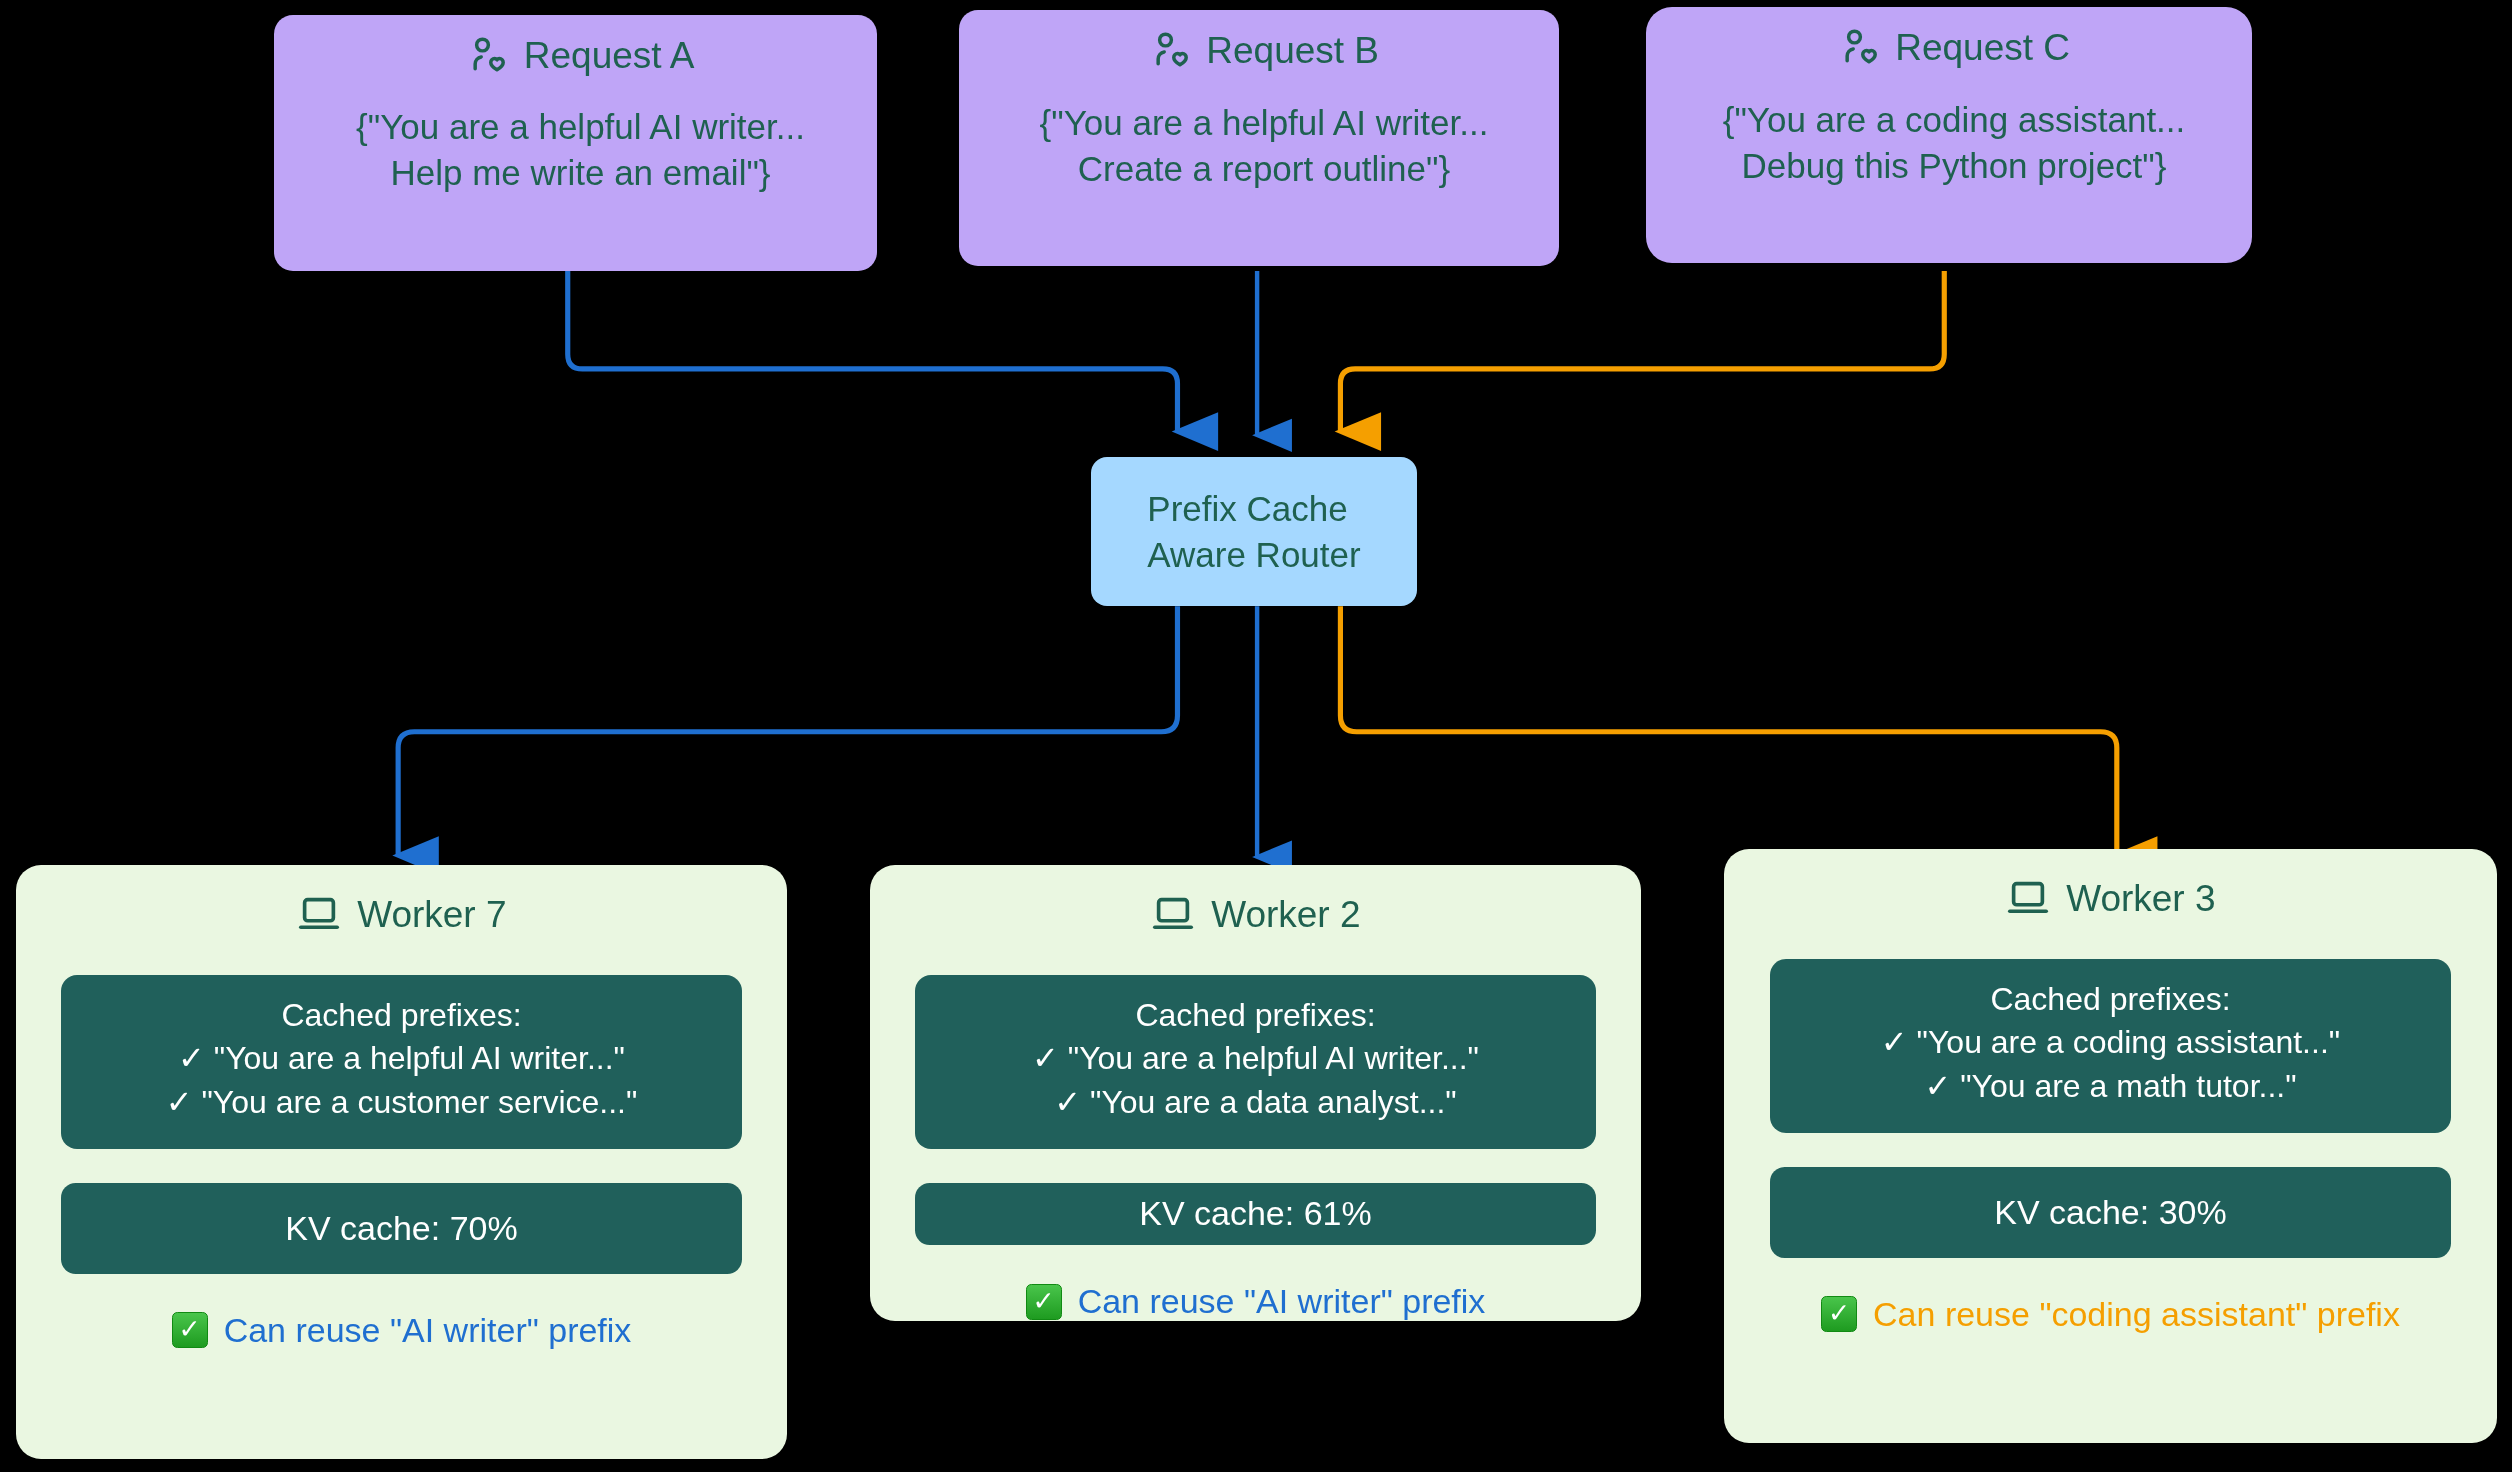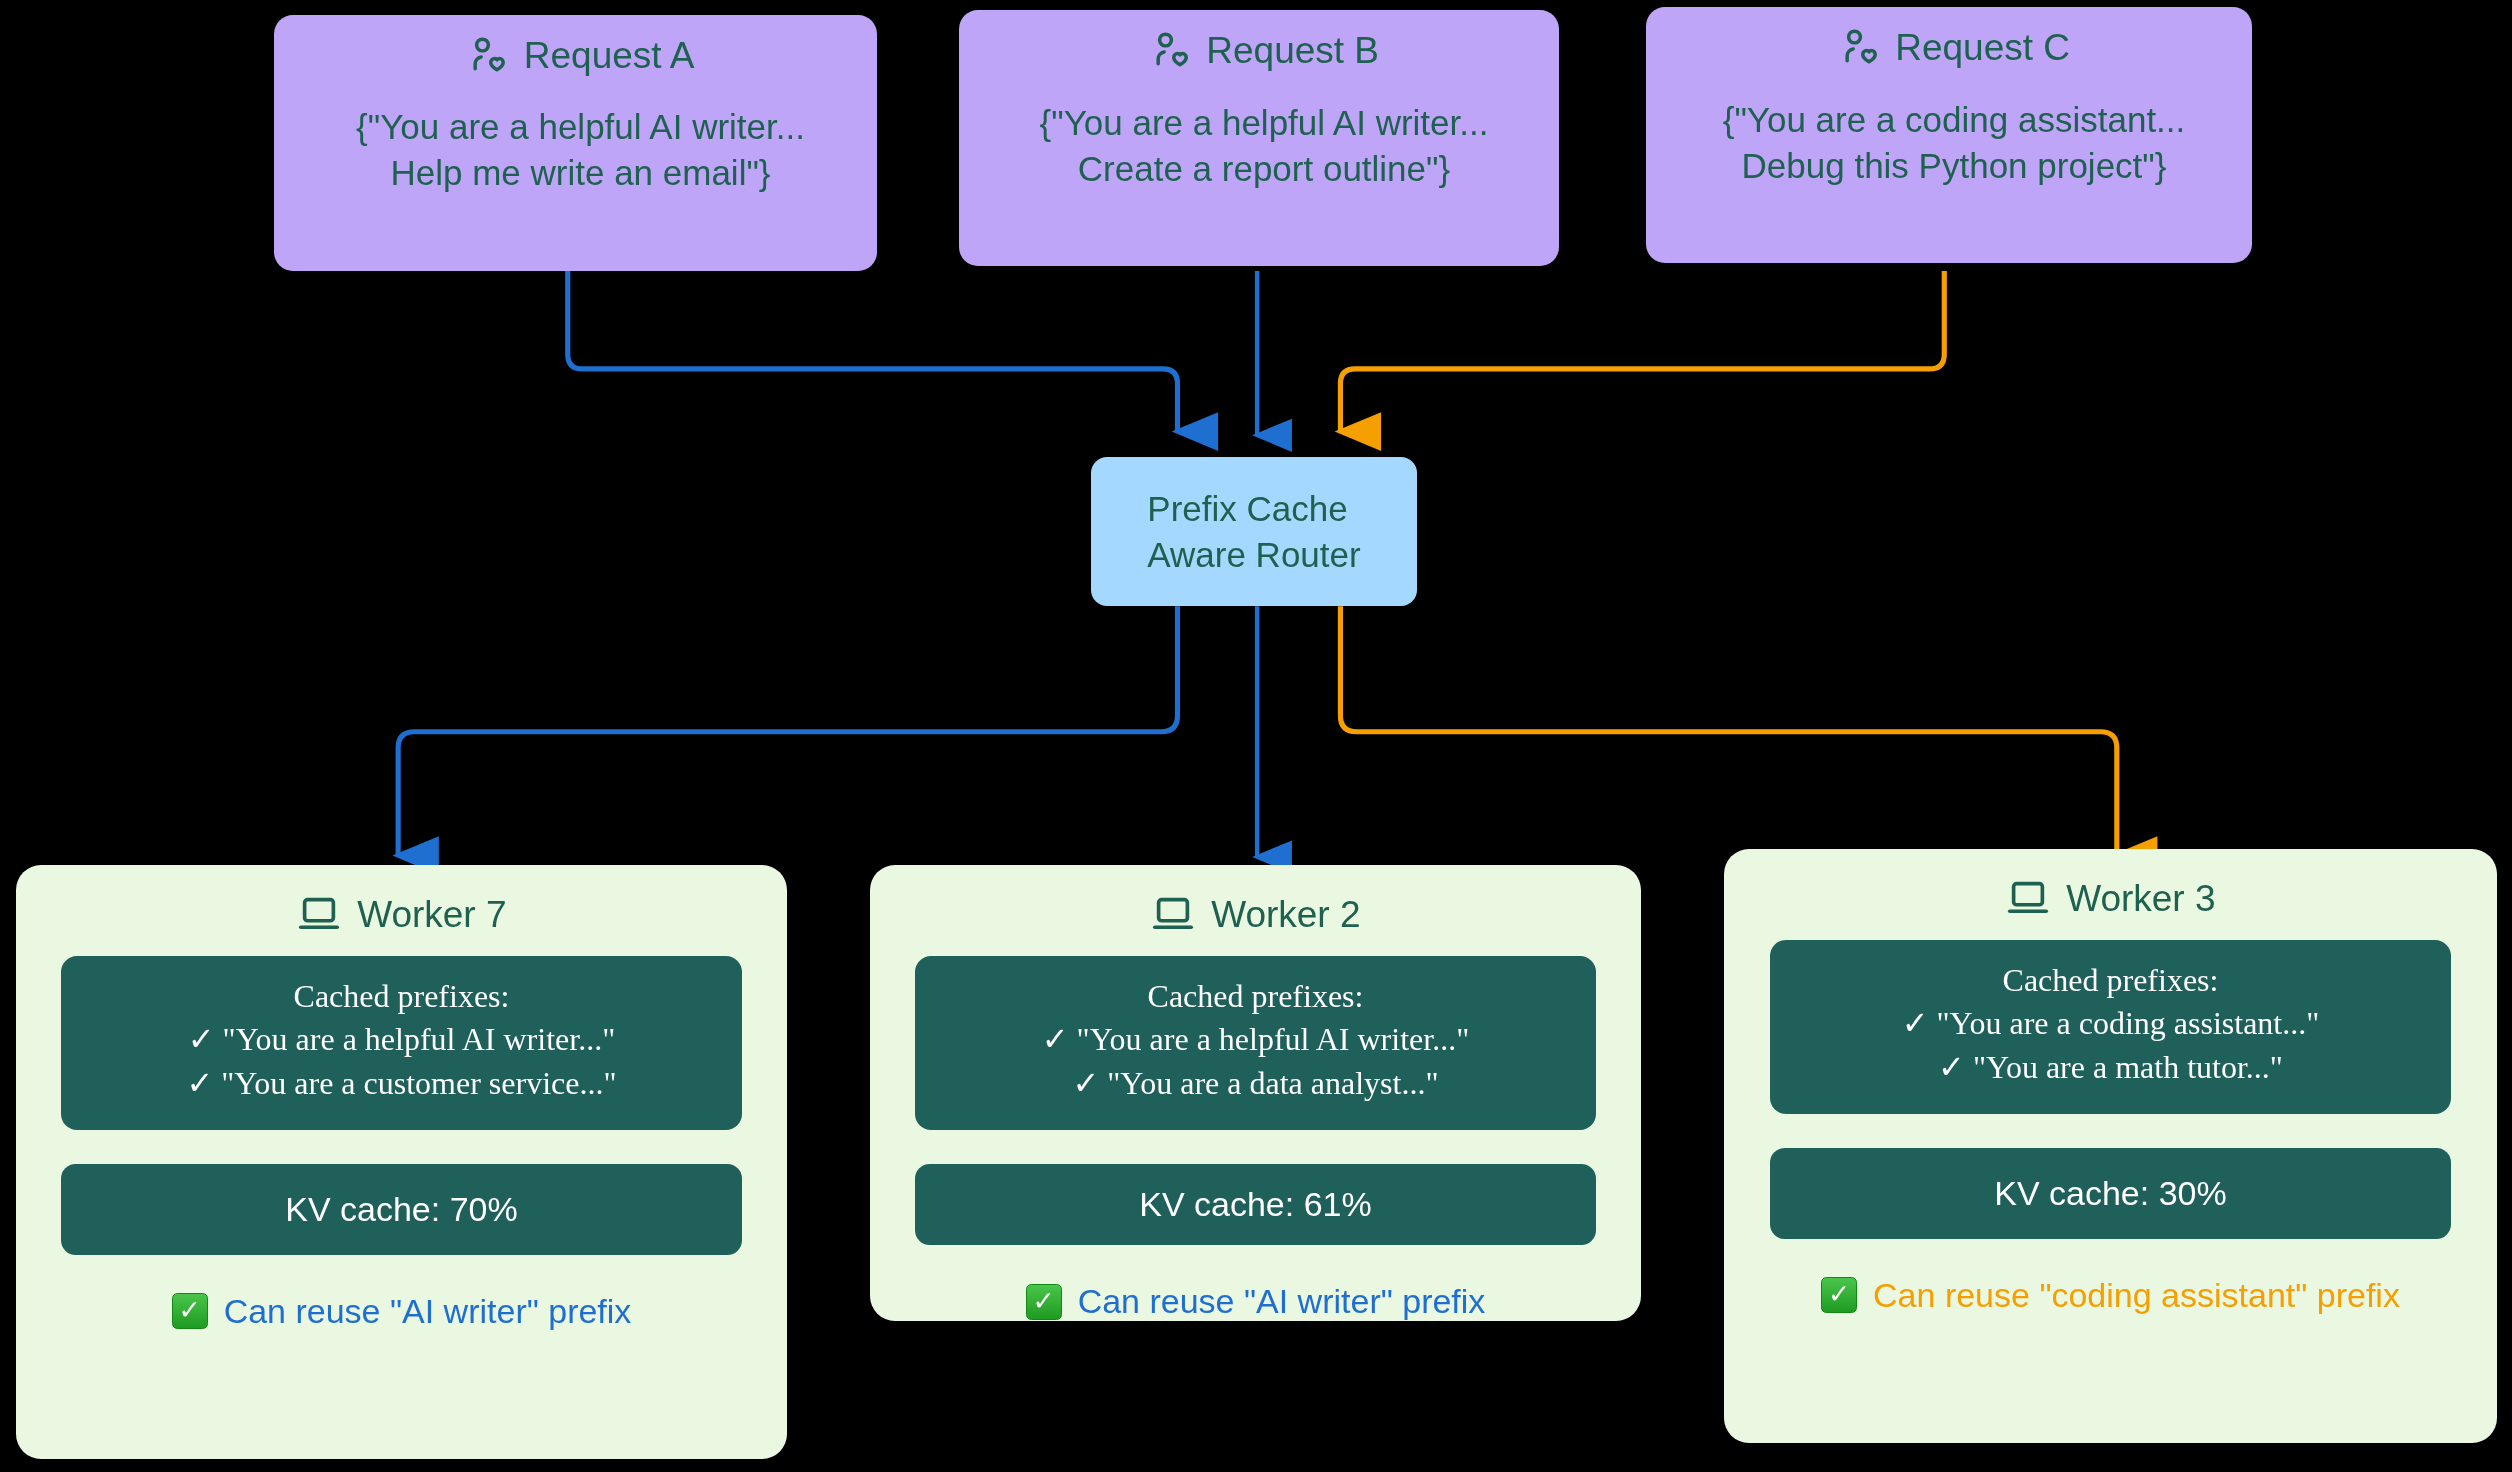--- a/index.html
+++ b/index.html
@@ -92,31 +92,30 @@
     justify-content: center;
     gap: 14.7px;
     margin-top: 26.5px;
   }
   .worker-title {
     font-size: 37px;
     color: #1F6150;
     white-space: nowrap;
   }
   .prefix-box {
-    margin-top: 18px;
+    margin-top: 37px;
     background: #20605B;
     border-radius: 16px;
     color: #FFFFFF;
     font-size: 32px;
     line-height: 1.36;
     text-align: center;
     padding: 19px 22px 26px 22px;
     box-sizing: border-box;
     white-space: pre-line;
-    font-family: Liberation Serif, serif;
   }
   .kv-box {
     margin-top: 34px;
     background: #20605B;
     border-radius: 14.7px;
     color: #FFFFFF;
     font-size: 34px;
     display: flex;
     align-items: center;
     justify-content: center;
@@ -199,21 +198,21 @@
           <path d="M5 19 v-2.6 a4 4 0 0 1 3.3 -3.9"></path>
           <path d="M15.6 13.4 c-1.2 0 -2.1 1 -2.1 2.1 0 2 3.4 4 3.4 4 s3.4 -2 3.4 -4 c0 -1.1 -0.9 -2.1 -2.1 -2.1 -0.7 0 -1.1 0.4 -1.3 0.7 -0.2 -0.3 -0.6 -0.7 -1.3 -0.7z"></path>
         </svg>
       </span>
       <span class="req-title">Request B</span>
     </div>
     <div class="req-body">{"You are a helpful AI writer...
 Create a report outline"}</div>
   </div>
 
-  <div class="req-card" style="left:1646px; top:7.4px; width:596px; height:256px;">
+  <div class="req-card" style="left:1646px; top:7.4px; width:596px; height:256px;border-radius:26px;">
     <div class="req-head">
       <span>
         <svg class="icon-svg" width="44" height="44" viewBox="0 0 24 24" fill="none" stroke="#1F6150" stroke-width="1.9" stroke-linecap="round" stroke-linejoin="round">
           <circle cx="9" cy="6" r="3.2"></circle>
           <path d="M5 19 v-2.6 a4 4 0 0 1 3.3 -3.9"></path>
           <path d="M15.6 13.4 c-1.2 0 -2.1 1 -2.1 2.1 0 2 3.4 4 3.4 4 s3.4 -2 3.4 -4 c0 -1.1 -0.9 -2.1 -2.1 -2.1 -0.7 0 -1.1 0.4 -1.3 0.7 -0.2 -0.3 -0.6 -0.7 -1.3 -0.7z"></path>
         </svg>
       </span>
       <span class="req-title">Request C</span>
     </div>

